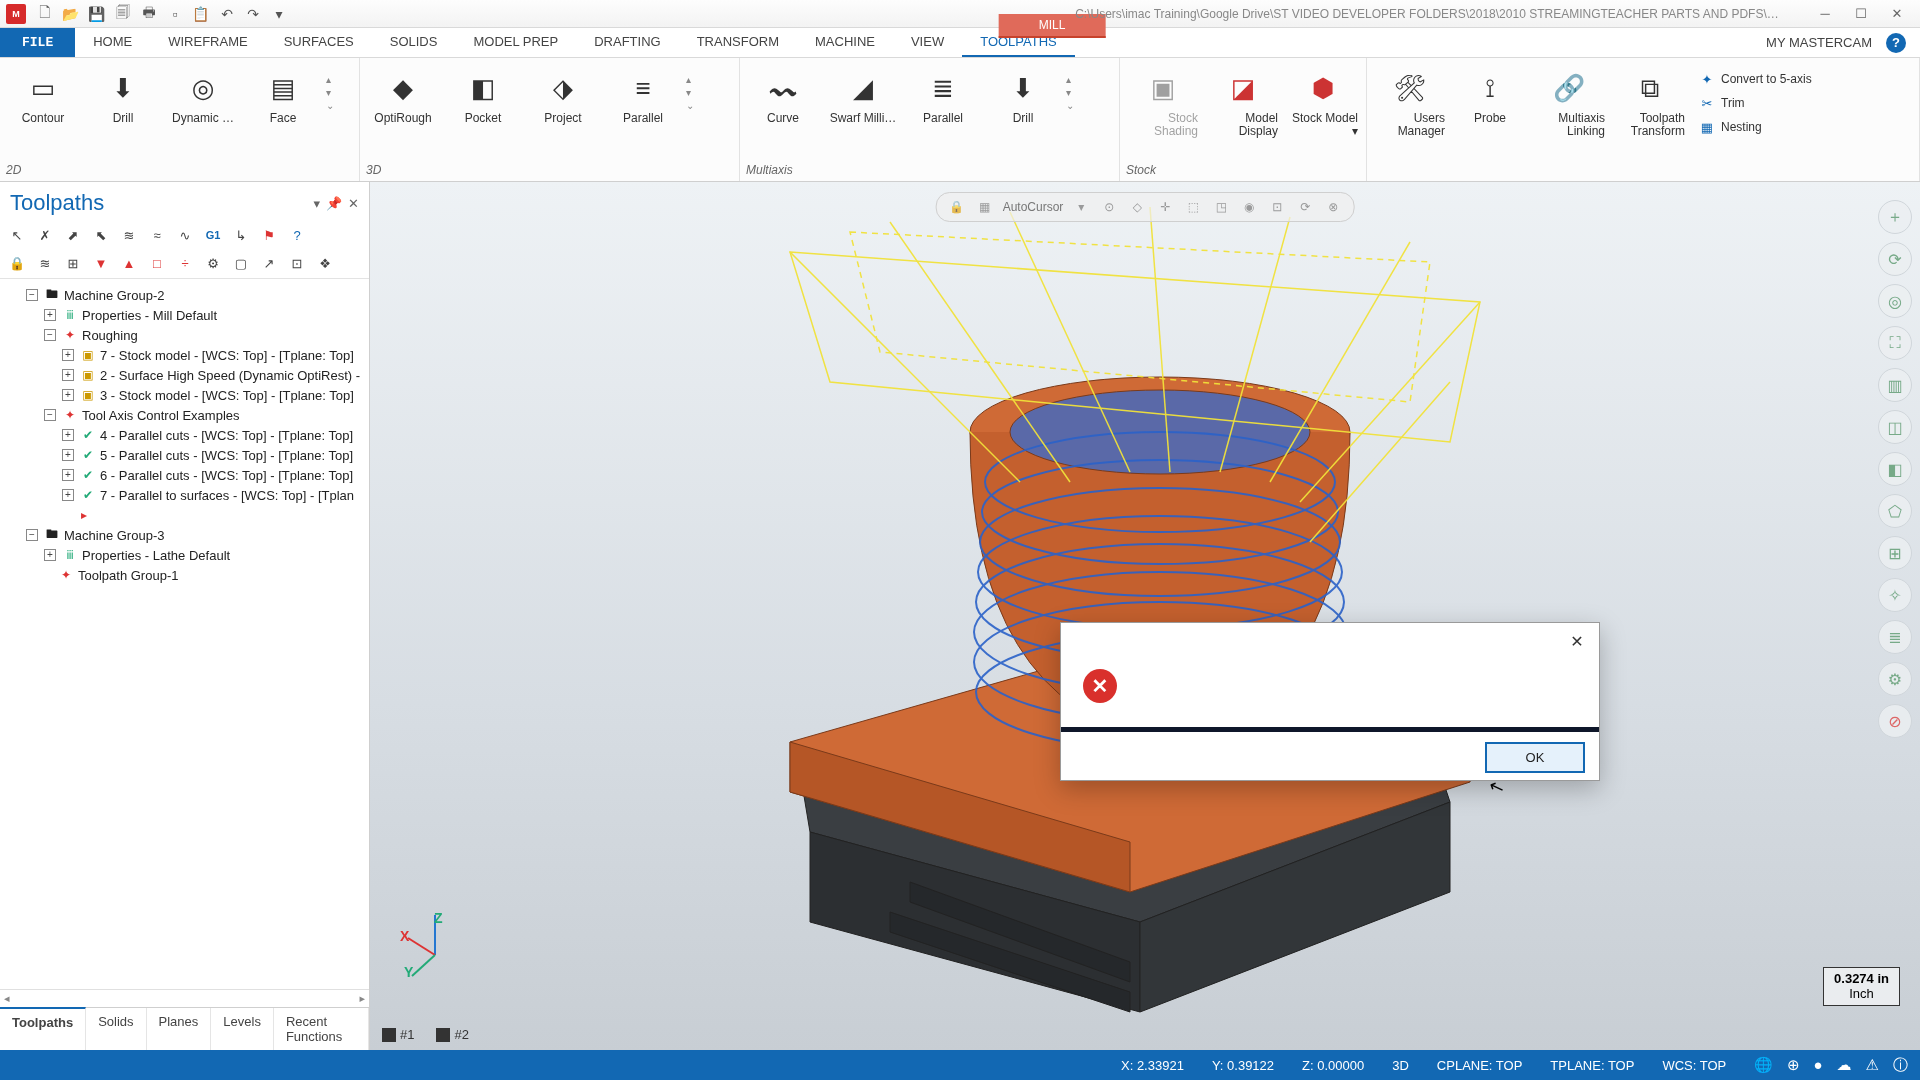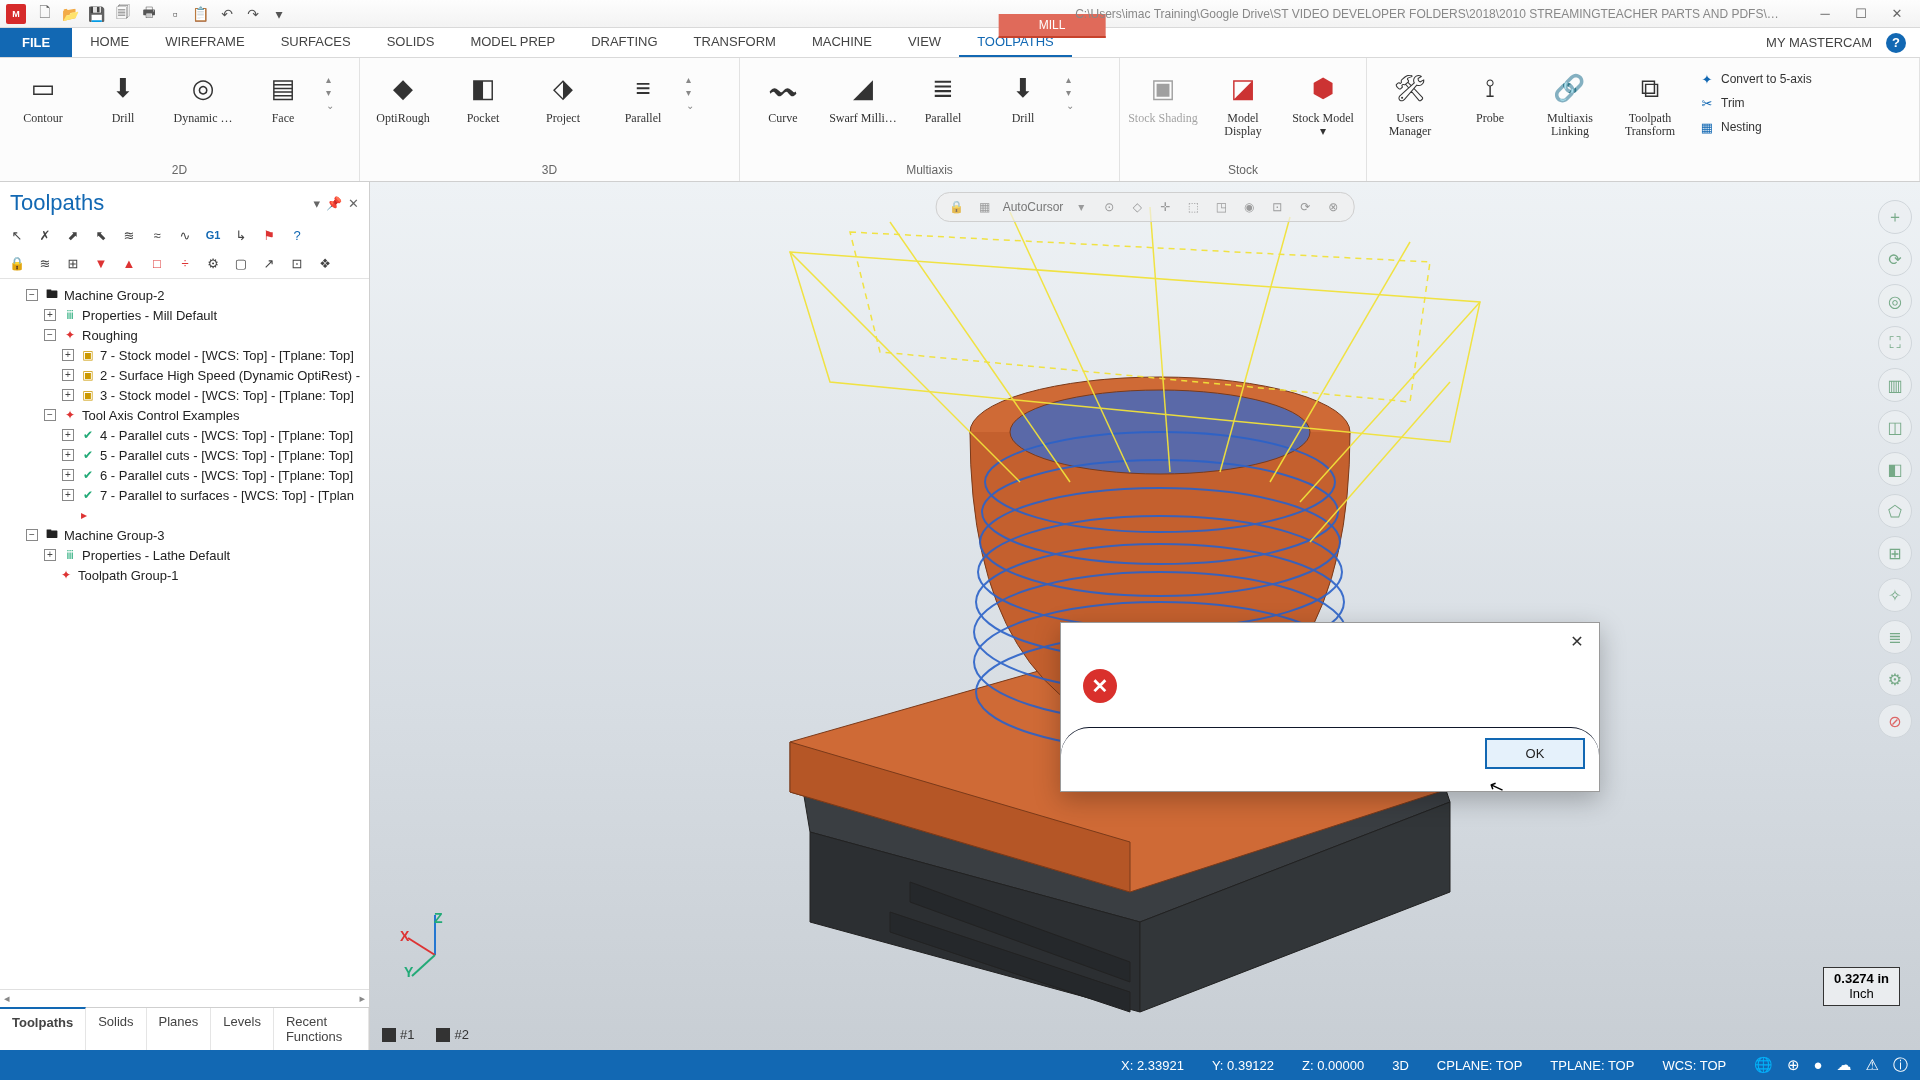--- a/index.html
+++ b/index.html
@@ -11,34 +11,34 @@
 .qat-btn { width: 22px; height: 22px; display: flex; align-items: center; justify-content: center; color: #555; font-size: 14px; cursor: pointer; border-radius: 2px; }
 .app-logo { width: 20px; height: 20px; background: #d62a2a; color: #fff; font-size: 9px; font-weight: bold; display: flex; align-items: center; justify-content: center; border-radius: 2px; margin-right: 4px; }
 .title-center { flex: 1; display: flex; justify-content: center; position: relative; }
 .context-tab { position: absolute; left: 50%; transform: translateX(-50%); background: #e06a5a; color: #fff; padding: 4px 40px; font-size: 12px; border-bottom: 2px solid #c7422c; }
 .title-path { position: absolute; right: 140px; color: #888; font-size: 12px; left: 56%; white-space: nowrap; overflow: hidden; text-overflow: ellipsis; }
 .win-controls { display: flex; gap: 2px; padding-right: 6px; }
 .win-btn { width: 34px; height: 22px; display: flex; align-items: center; justify-content: center; color: #666; font-size: 13px; }
 
 
 .tabs-row { height: 30px; background: #fff; display: flex; align-items: stretch; border-bottom: 1px solid #d9d9d9; font-size: 13px; }
-.file-tab { background: #1268b3; color: #fff; padding: 0 22px; display: flex; align-items: center; font-weight: 600; }
+.file-tab { background: #1268b3; color: #fff; padding: 0 22px; display: flex; align-items: center; font-weight: 600; font-family: Liberation Mono, monospace; }
 .main-tab { padding: 0 18px; display: flex; align-items: center; color: #444; cursor: pointer; border-bottom: 2px solid transparent; }
 .main-tab.active { border-bottom: 2px solid #1268b3; color: #1268b3; }
 .tabs-right { margin-left: auto; display: flex; align-items: center; gap: 14px; padding-right: 14px; color: #444; }
 .help-circle { width: 20px; height: 20px; border-radius: 50%; background: #1268b3; color: #fff; display: flex; align-items: center; justify-content: center; font-size: 13px; font-weight: bold; }
 
 
 .ribbon { height: 124px; background: #fcfcfc; border-bottom: 1px solid #cfcfcf; display: flex; }
 .rgroup { border-right: 1px solid #e2e2e2; display: flex; flex-direction: column; padding: 4px 6px 0 6px; }
 .rgroup-body { flex: 1; display: flex; align-items: flex-start; gap: 6px; }
-.rgroup-label { text-align: center; font-size: 12px; color: #666; padding: 3px 0 4px; }
+.rgroup-label { text-align: left; font-size: 12px; color: #666; padding: 3px 0 4px; font-style: italic; }
 .big-btn { width: 74px; display: flex; flex-direction: column; align-items: center; gap: 4px; padding: 6px 2px; cursor: pointer; border-radius: 3px; font-size: 12px; color: #333; }
 .big-icon { width: 40px; height: 40px; display: flex; align-items: center; justify-content: center; font-size: 26px; }
-.big-btn span.lbl { text-align: center; line-height: 1.1; font-family: Liberation Serif, serif; }
+.big-btn span.lbl { text-align: right; line-height: 1.1; }
 .stack-col { display: flex; flex-direction: column; justify-content: flex-start; gap: 2px; padding-top: 6px; }
 .small-row { display: flex; align-items: center; gap: 6px; font-size: 12px; color: #333; padding: 3px 6px; cursor: pointer; border-radius: 3px; }
 .tiny-icon { width: 16px; height: 16px; display: flex; align-items: center; justify-content: center; font-size: 13px; color: #1268b3; }
 .gallery-arrows { width: 16px; display: flex; flex-direction: column; justify-content: center; gap: 2px; padding-top: 12px; color: #888; font-size: 10px; }
 .disabled { opacity: .45; }
 
 
 .workarea { position: absolute; top: 182px; bottom: 30px; left: 0; right: 0; display: flex; }
 .left-panel { width: 370px; background: #fff; border-right: 1px solid #cfcfcf; display: flex; flex-direction: column; }
 .panel-header { display: flex; align-items: center; padding: 8px 10px 4px; }
@@ -78,21 +78,21 @@
 
 .right-rail { position: absolute; right: 8px; top: 200px; display: flex; flex-direction: column; gap: 8px; }
 .rail-btn { width: 34px; height: 34px; border-radius: 50%; background: rgba(235,238,241,.85); display: flex; align-items: center; justify-content: center; color: #7a8; font-size: 16px; border: 1px solid #d0d6db; }
 
 
 .dialog { position: absolute; left: 690px; top: 440px; width: 540px; background: #fff; border: 1px solid #9a9a9a; box-shadow: 0 8px 24px rgba(0,0,0,.25); }
 .dlg-title { height: 36px; display: flex; align-items: center; justify-content: flex-end; padding: 0 8px; }
 .dlg-close { width: 28px; height: 26px; display: flex; align-items: center; justify-content: center; font-size: 16px; color: #333; cursor: pointer; }
 .dlg-body { display: flex; gap: 16px; padding: 10px 22px 24px; font-size: 13px; color: #222; line-height: 1.45; }
 .dlg-err-icon { width: 34px; height: 34px; border-radius: 50%; background: #d9302c; color: #fff; display: flex; align-items: center; justify-content: center; font-size: 20px; font-weight: bold; flex-shrink: 0; }
-.dlg-actions { display: flex; justify-content: flex-end; padding: 10px 14px 22px; border-top: 1px solid #0f172a; border-radius: 28px; }
+.dlg-actions { display: flex; justify-content: flex-end; padding: 10px 14px 7px; border-top: 5px solid #0f172a; }
 .dlg-ok { min-width: 100px; padding: 6px 20px; border: 2px solid #1268b3; background: #e5f1fb; color: #222; font-size: 13px; cursor: pointer; }
 .cursor-arrow { position: absolute; left: 1119px; top: 594px; font-size: 18px; color: #000; pointer-events: none; transform: rotate(-20deg); }
 
 
 .statusbar { position: absolute; left: 0; right: 0; bottom: 0; height: 30px; background: #1268b3; color: #fff; display: flex; align-items: center; font-size: 13px; padding: 0 12px; gap: 28px; }
 .statusbar .spacer { flex: 1; }
 .status-item { white-space: nowrap; }
 .status-icons { display: flex; gap: 14px; font-size: 15px; }
 </style>
 </head>

